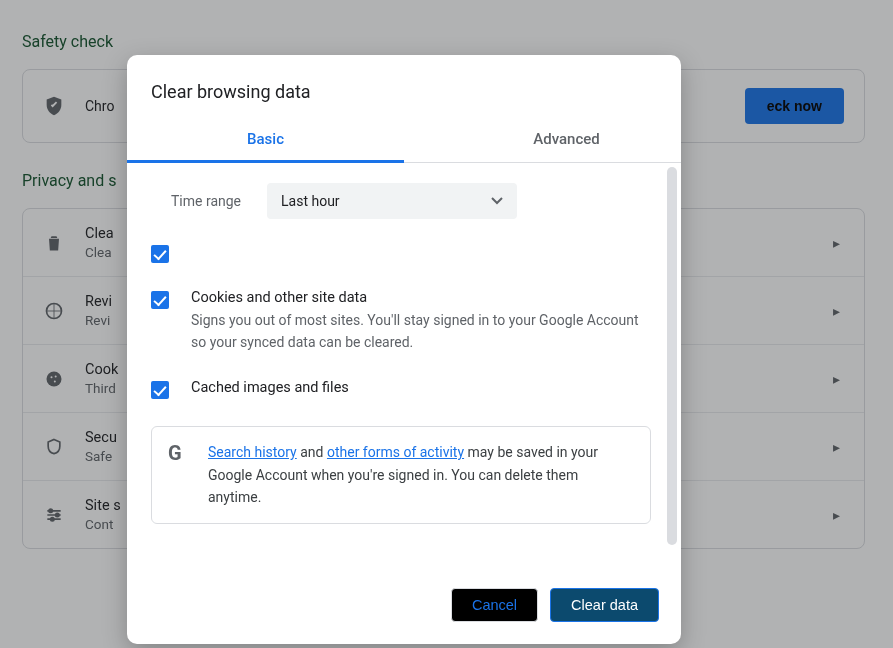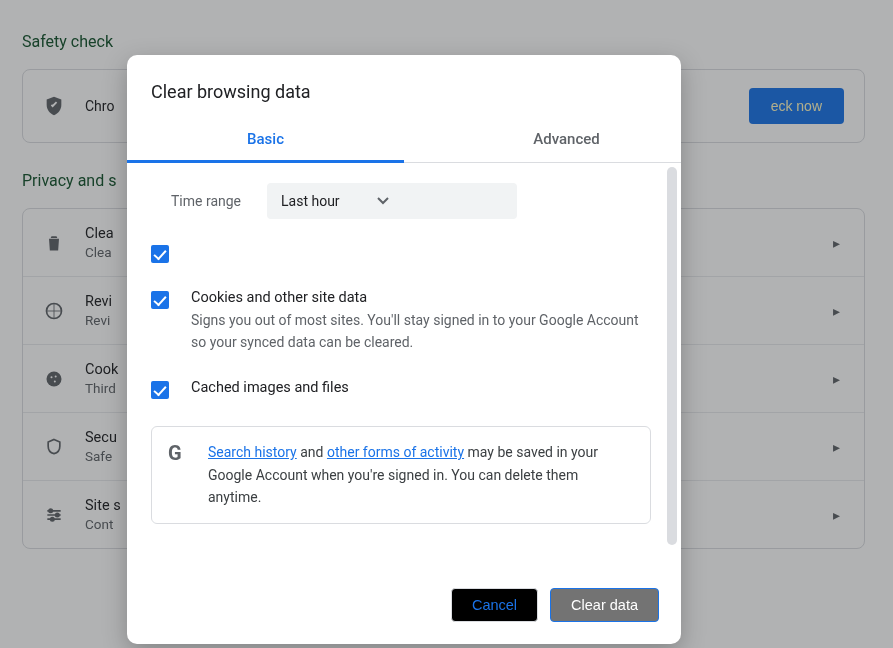--- a/index.html
+++ b/index.html
@@ -4,21 +4,21 @@
 <style>
   * { box-sizing: border-box; }
   html, body { margin: 0; padding: 0; font-family: "Segoe UI", Roboto, Arial, sans-serif; font-size: 14px; }
   body { width: 893px; height: 648px; overflow: hidden; position: relative; background:#fff; color:#202124; }
 
   
   .bg-wrap { position:absolute; inset:0; background:#fff; padding:20px 28px 0 22px; }
   .bg-section-title { font-size:16px; color:#14532d; margin:12px 0 18px 0; font-weight:400;}
   .bg-card { border:1px solid #dadce0; border-radius:8px; display:flex; align-items:center; padding:18px 20px; margin-bottom:28px;}
   .bg-card .ic { width:22px; height:22px; margin-right:20px; color:#5f6368;}
-  .bg-check-now { margin-left:auto; background:#1a73e8; color:#fef9c3; border:none; border-radius:4px; font-size:14px; padding:10px 22px; cursor:pointer; font-weight:400;}
+  .bg-check-now { margin-left:auto; background:#1a73e8; color:#000000; border:none; border-radius:4px; font-size:14px; padding:10px 22px; cursor:pointer; font-weight:700;}
   .bg-list { border:1px solid #dadce0; border-radius:8px; overflow:hidden;}
   .bg-row { display:flex; align-items:center; padding:16px 20px; border-bottom:1px solid #e8eaed; position:relative;}
   .bg-row:last-child{border-bottom:none;}
   .bg-row .ic { width:22px; height:22px; margin-right:20px; color:#5f6368; display:flex; align-items:center; justify-content:center;}
   .bg-row .tx { display:flex; flex-direction:column;}
   .bg-row .t1 { font-size:14.5px; color:#202124;}
   .bg-row .t2 { font-size:13.5px; color:#5f6368; margin-top:2px;}
   .bg-chevron { position:absolute; right:24px; color:#5f6368;}
 
   
@@ -29,35 +29,35 @@
   .dlg-title { font-size:18px; color:#202124; padding:26px 24px 18px 24px; font-weight:400;}
   .tabs { display:flex; border-bottom:1px solid #dadce0;gap:24px;}
   .tab { flex:0 0 50%; text-align:center; font-size:15px; padding:10px 0 14px 0; cursor:pointer; position:relative; color:#5f6368; font-weight:500;}
   .tab.active { color:#1a73e8;}
   .tab.active::after { content:""; position:absolute; left:0; right:0; bottom:-1px; height:3px; background:#1a73e8;}
   .body { position:relative; padding:20px 30px 0 24px; height:402px;}
   .scroll-track { position:absolute; right:4px; top:4px; bottom:4px; width:10px;}
   .scroll-thumb { position:absolute; right:0; top:0; width:10px; height:96%; background:#dadce0; border-radius:6px;}
   .row-tr { display:flex; align-items:center; margin-bottom:24px;}
   .row-tr label { font-size:14px; color:#5f6368; width:96px;margin-left:20px;}
-  .select { flex:0 0 250px; background:#f1f3f4; border-radius:4px; height:36px; display:flex; align-items:center; padding:0 14px; cursor:pointer;gap:37px;}
+  .select { flex:0 0 250px; background:#f1f3f4; border-radius:4px; height:36px; display:flex; align-items:center; padding:0 14px; justify-content:space-between; cursor:pointer;gap:37px;}
   .select span { font-size:14px; color:#202124;}
   .opt { display:flex; gap:22px; margin-bottom:26px;}
   .cb { width:18px; height:18px; background:#1a73e8; border-radius:2px; flex:none; position:relative; margin-top:2px; cursor:pointer;}
   .cb::after { content:""; position:absolute; left:3px; top:5px; width:10px; height:5px; border-left:2px solid #fff; border-bottom:2px solid #fff; transform:rotate(-48deg);}
   .opt-tx .t1 { font-size:14.5px; color:#202124; margin-bottom:4px;}
   .opt-tx .t2 { font-size:14px; color:#5f6368; line-height:1.55;}
   .notice { border:1px solid #dadce0; border-radius:6px; padding:14px 16px; display:flex; gap:18px; align-items:flex-start; margin-top:6px;}
   .g-logo { width:22px; font-size:20px; font-weight:700; color:#5f6368; flex:none; line-height:1; margin-top:2px;}
   .notice .msg { font-size:14px; color:#3c4043; line-height:1.6;}
   .notice .lk { color:#1a73e8; text-decoration:underline; cursor:pointer;}
   .actions { display:flex; justify-content:flex-end; gap:12px; padding:22px 22px 22px 22px; border-top:1px solid transparent;}
   .btn { font-size:14.5px; font-weight:500; border-radius:4px; padding:8px 20px; cursor:pointer;}
   .btn-cancel { background:#000000; border:1px solid #dadce0; color:#1a73e8;}
-  .btn-primary { background:#737373; border:1px solid #1a73e8; color:#fff;}
+  .btn-primary { background:#0c4a6e; border:1px solid #1a73e8; color:#fff;}
 
   svg { display:block; }
 </style>
 </head>
 <body>
 
 <div class="bg-wrap">
   <div class="bg-section-title">Safety check</div>
   <div class="bg-card">
     <span class="ic">

